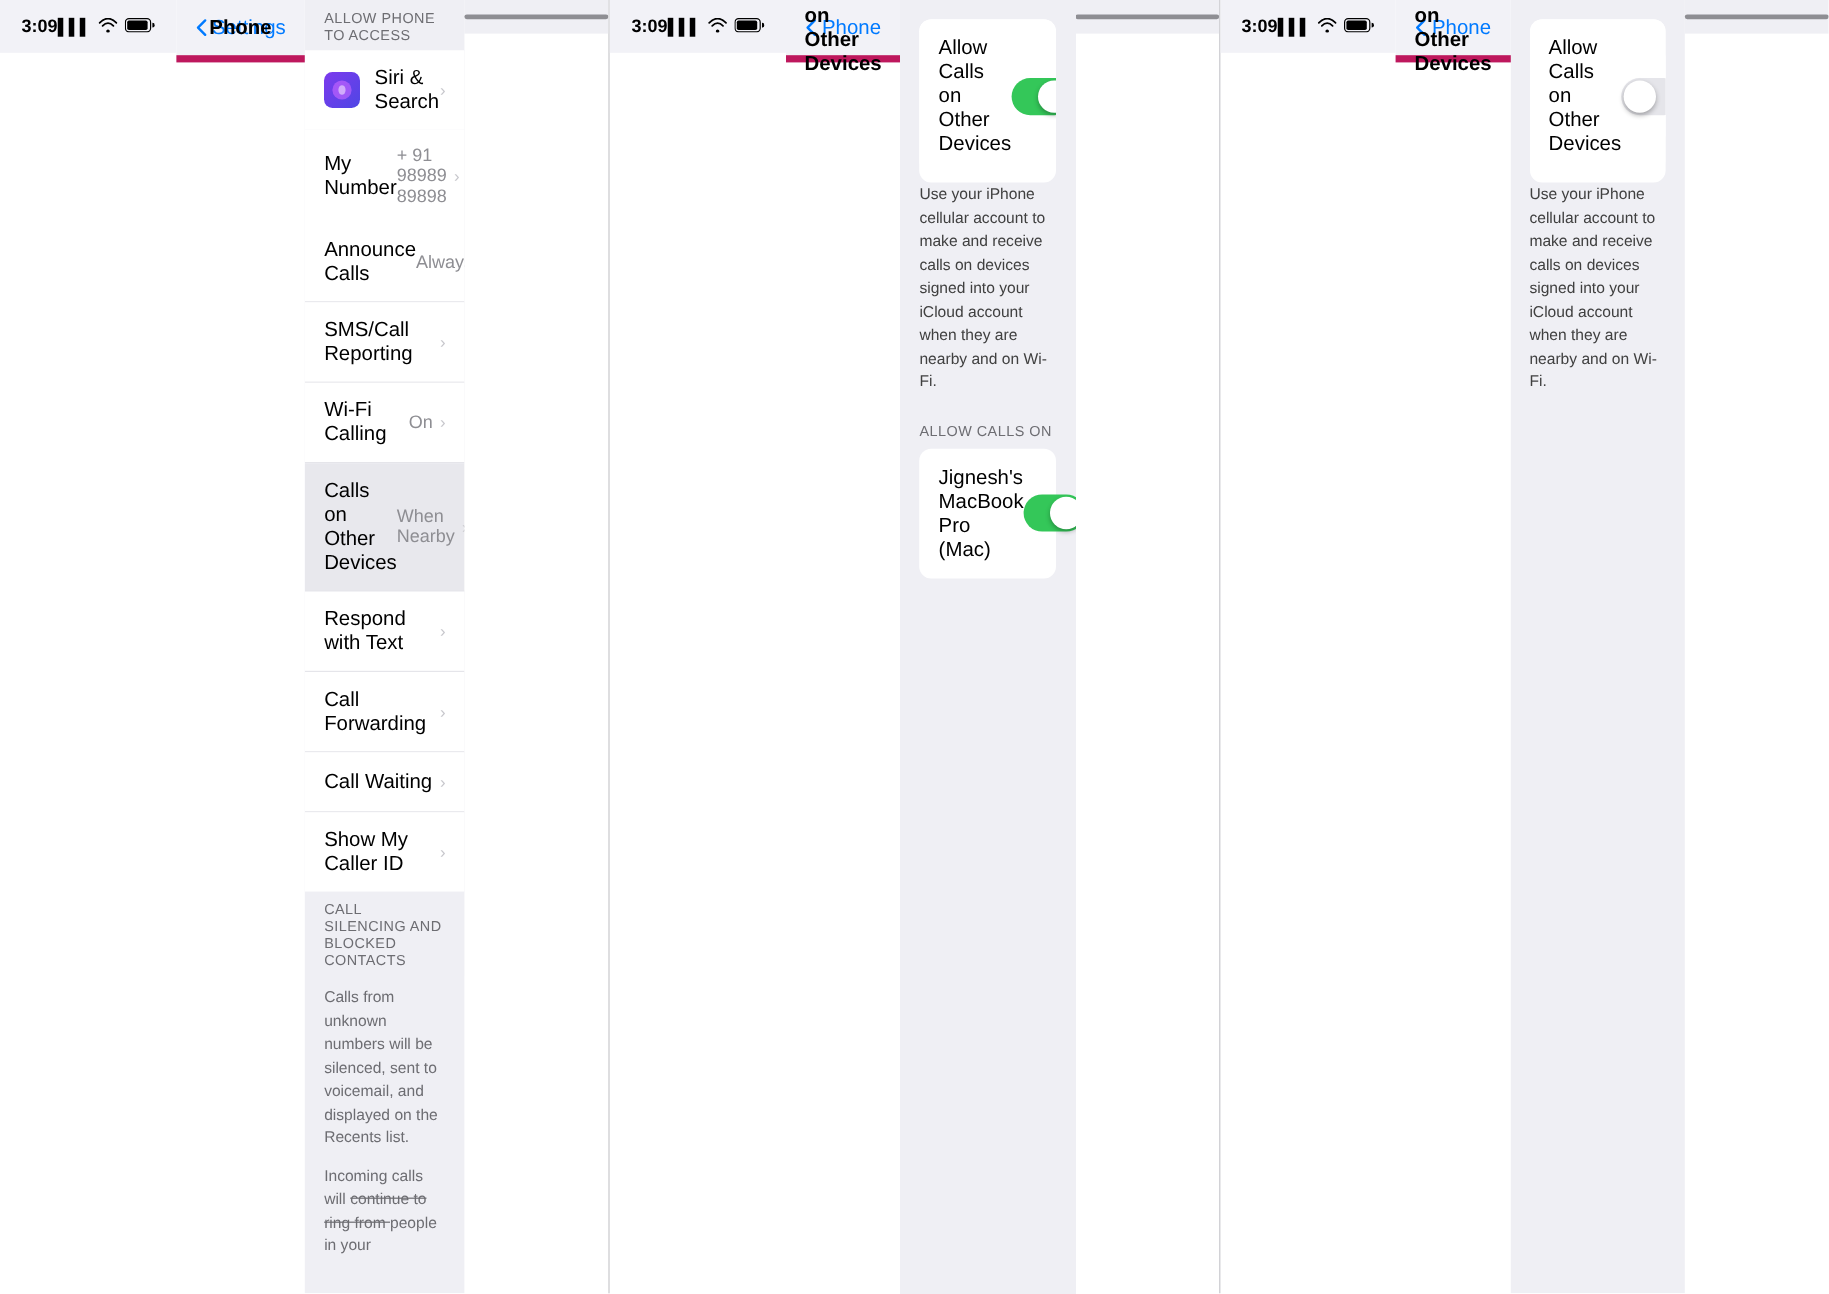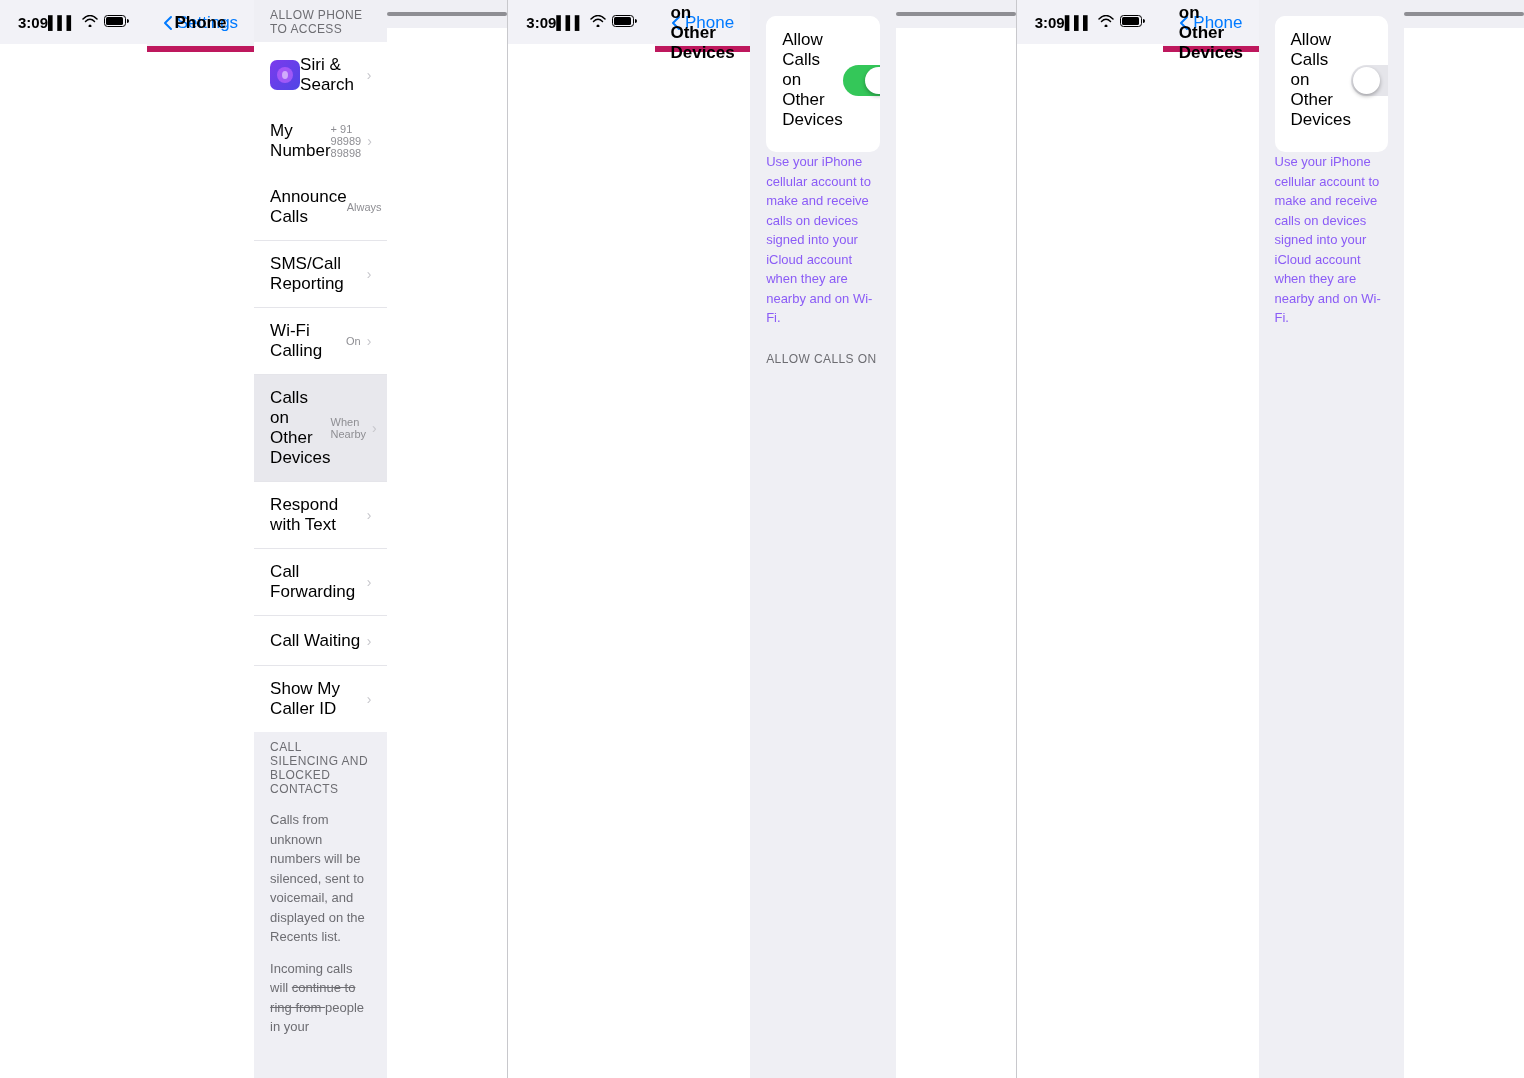--- a/index.html
+++ b/index.html
@@ -102,20 +102,21 @@
       background: #fff;
       cursor: pointer;
       position: relative;
     }
     .list-item:last-child {
       border-bottom: none;
     }
     .list-item-left {
       display: flex;
       align-items: center;
+      gap: 12px;
       flex: 1;
     }
     .list-item-icon {
       width: 30px;
       height: 30px;
       border-radius: 7px;
       background: linear-gradient(135deg, #7c3aed, #4f46e5);
       display: flex;
       align-items: center;
       justify-content: center;
@@ -123,21 +124,21 @@
     }
     .list-item-icon svg {
       width: 18px;
       height: 18px;
     }
     .list-item-label {
       font-size: 17px;
       color: #000;
     }
     .list-item-value {
-      font-size: 11px;
+      font-size: 15px;
       color: #8e8e93;
       margin-right: 6px;
     }
     .chevron {
       color: #c7c7cc;
       font-size: 14px;
     }
 
     
     .section-label {
@@ -155,21 +156,21 @@
       background: #fff;
       border-radius: 10px;
       margin-bottom: 8px;
     }
     .detail-main-label {
       font-size: 17px;
       color: #000;
     }
     .detail-description {
       font-size: 13px;
-      color: #8b5cf6;
+      color: #404040;
       padding: 0 16px 16px 16px;
       line-height: 1.5;
     }
     .detail-section-header {
       font-size: 12px;
       color: #6d6d72;
       text-transform: uppercase;
       letter-spacing: 0.4px;
       padding: 8px 16px 6px 16px;
     }
@@ -484,20 +485,28 @@
           <div class="toggle-highlight">
             <div class="toggle on">
               <div class="toggle-knob"></div>
             </div>
           </div>
         </div>
       </div>
       <div class="detail-description">Use your iPhone cellular account to make and receive calls on devices signed into your iCloud account when they are nearby and on Wi-Fi.</div>
 
       <div class="detail-section-header">ALLOW CALLS ON</div>
+      <div style="margin: 0 16px;">
+        <div class="detail-device-row">
+          <span class="detail-device-label">Jignesh's MacBook Pro (Mac)</span>
+          <div class="toggle on">
+            <div class="toggle-knob"></div>
+          </div>
+        </div>
+      </div>
     </div>
   </div>
 
   <div class="home-indicator">
     <div class="home-bar"></div>
   </div>
 </div>
 
 <div class="panel" id="panel3">
   <div class="status-bar">

